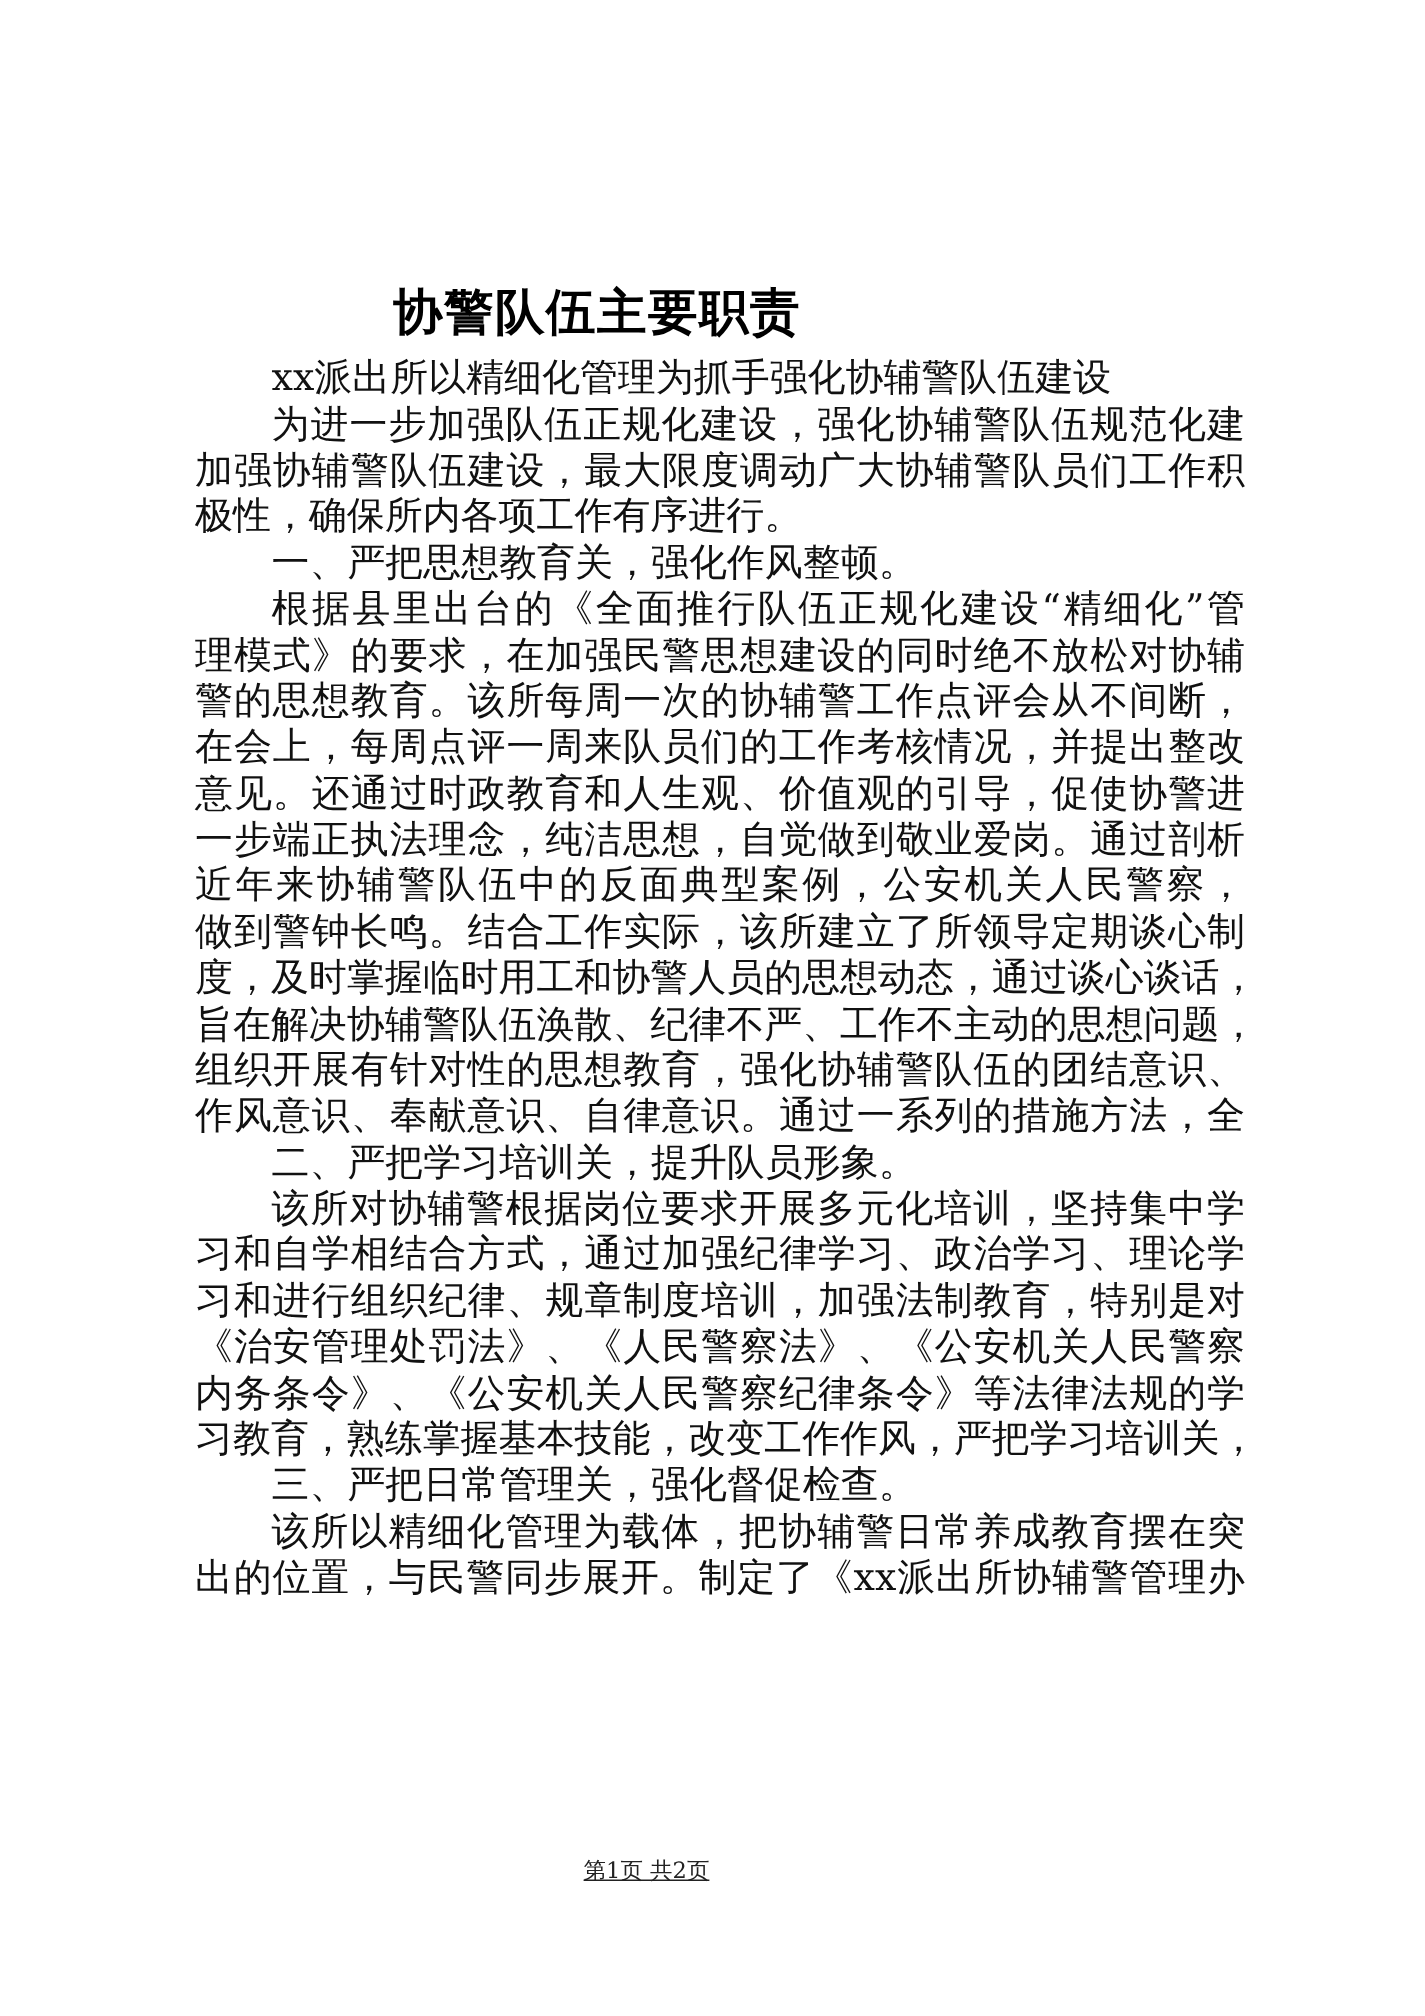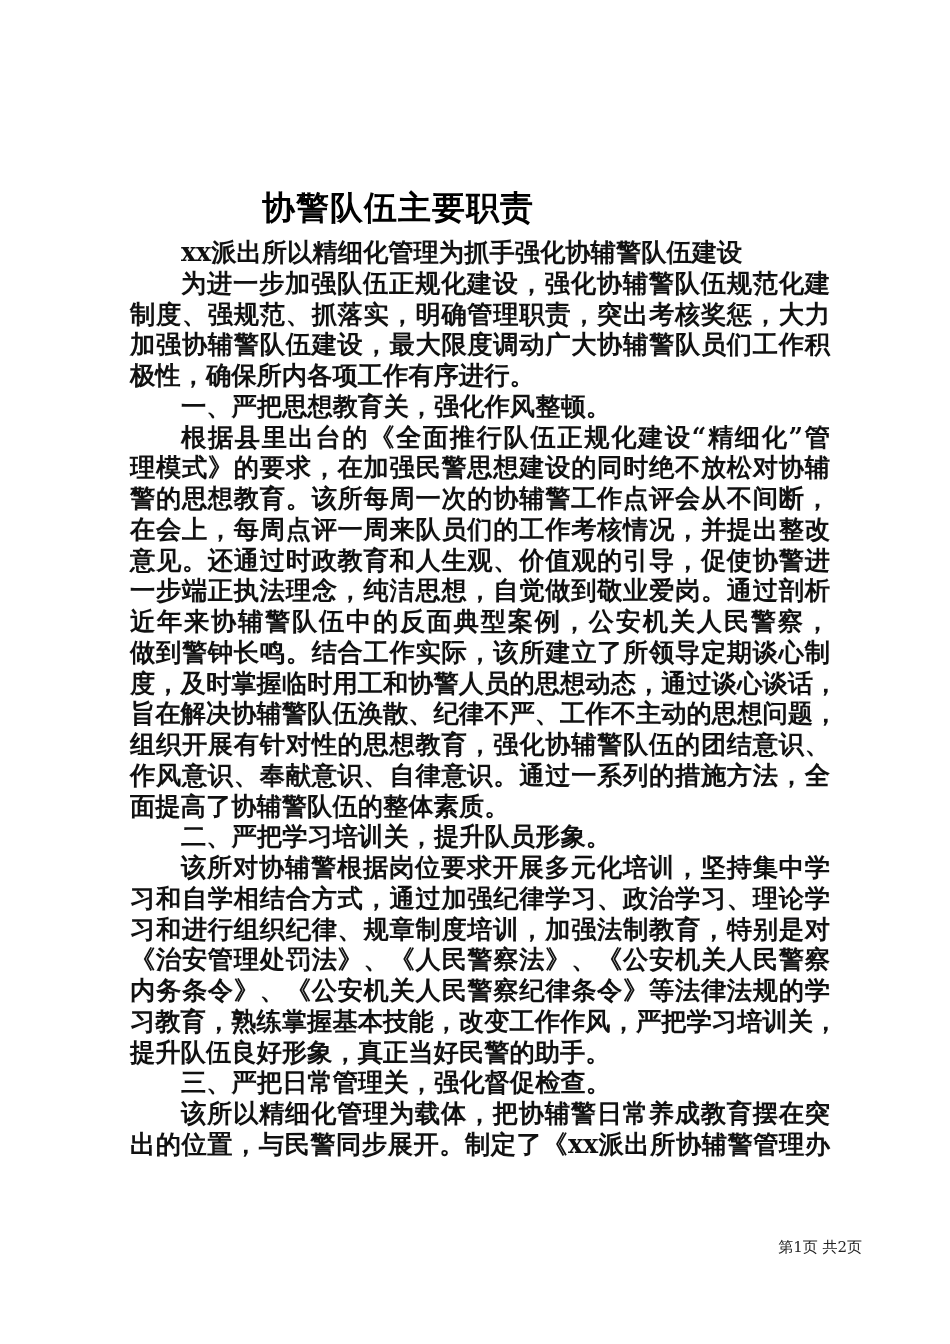--- a/index.html
+++ b/index.html
@@ -2,59 +2,56 @@
 <html><head>
 <meta charset="utf-8">
 <style>
   html, body { margin: 0; padding: 0; background: #ffffff; }
   body { width: 950px; height: 1344px; position: relative; overflow: hidden;
          font-family: "DejaVu Serif", "Liberation Serif", serif; color: #111; }
   .page { position: absolute; left: 0; top: 0; width: 950px; height: 1344px; background: #fff; }
   .title { position: absolute; left: 0; width: 796px; top: 185px; text-align: center;
            font-family: "DejaVu Sans", sans-serif; font-weight: bold; font-size: 33px; line-height: 46px;
            letter-spacing: 1px; color: #000; }
-  .body { position: absolute; left: 130px; top: 237px; width: 700px; font-weight: bold; }
+  .body { position: absolute; left: 130px; top: 237px; width: 700px; }
   .line { height: 30.75px; line-height: 30.75px; font-size: 25.3px; white-space: nowrap;
           text-align: justify; text-align-last: justify; color: #111; }
   .line.last { text-align-last: left; }
   .indent { padding-left: 51px; }
-  .footer { position: absolute; left: 0; width: 862px; top: 1238px; text-align: right;
-            font-size: 15px; color: #222; }
+  .footer { position: absolute; left: 0; width: 862px; top: 1238px; text-align: center;
+            font-size: 15px; color: #222; text-decoration: underline; }
 </style>
 </head>
 <body>
 
 <div class="page">
   <div class="title">协警队伍主要职责</div>
   <div class="body" id="doc-body">
       <div class="line indent last">xx派出所以精细化管理为抓手强化协辅警队伍建设</div>
       <div class="line indent">为进一步加强队伍正规化建设，强化协辅警队伍规范化建</div>
-      <div class="line">制度、强规范、抓落实，明确管理职责，突出考核奖惩，大力</div>
       <div class="line">加强协辅警队伍建设，最大限度调动广大协辅警队员们工作积</div>
       <div class="line last">极性，确保所内各项工作有序进行。</div>
       <div class="line indent last">一、严把思想教育关，强化作风整顿。</div>
       <div class="line indent">根据县里出台的《全面推行队伍正规化建设“精细化”管</div>
       <div class="line">理模式》的要求，在加强民警思想建设的同时绝不放松对协辅</div>
       <div class="line">警的思想教育。该所每周一次的协辅警工作点评会从不间断，</div>
       <div class="line">在会上，每周点评一周来队员们的工作考核情况，并提出整改</div>
       <div class="line">意见。还通过时政教育和人生观、价值观的引导，促使协警进</div>
       <div class="line">一步端正执法理念，纯洁思想，自觉做到敬业爱岗。通过剖析</div>
       <div class="line">近年来协辅警队伍中的反面典型案例，公安机关人民警察，</div>
       <div class="line">做到警钟长鸣。结合工作实际，该所建立了所领导定期谈心制</div>
       <div class="line">度，及时掌握临时用工和协警人员的思想动态，通过谈心谈话，</div>
       <div class="line">旨在解决协辅警队伍涣散、纪律不严、工作不主动的思想问题，</div>
       <div class="line">组织开展有针对性的思想教育，强化协辅警队伍的团结意识、</div>
       <div class="line">作风意识、奉献意识、自律意识。通过一系列的措施方法，全</div>
-      <div class="line last">面提高了协辅警队伍的整体素质。</div>
       <div class="line indent last">二、严把学习培训关，提升队员形象。</div>
       <div class="line indent">该所对协辅警根据岗位要求开展多元化培训，坚持集中学</div>
       <div class="line">习和自学相结合方式，通过加强纪律学习、政治学习、理论学</div>
       <div class="line">习和进行组织纪律、规章制度培训，加强法制教育，特别是对</div>
       <div class="line">《治安管理处罚法》、《人民警察法》、《公安机关人民警察</div>
       <div class="line">内务条令》、《公安机关人民警察纪律条令》等法律法规的学</div>
       <div class="line">习教育，熟练掌握基本技能，改变工作作风，严把学习培训关，</div>
-      <div class="line last">提升队伍良好形象，真正当好民警的助手。</div>
       <div class="line indent last">三、严把日常管理关，强化督促检查。</div>
       <div class="line indent">该所以精细化管理为载体，把协辅警日常养成教育摆在突</div>
       <div class="line">出的位置，与民警同步展开。制定了《xx派出所协辅警管理办</div>
     </div>
   <div class="footer">第1页 共2页</div>
 </div>
 
 </body></html>

